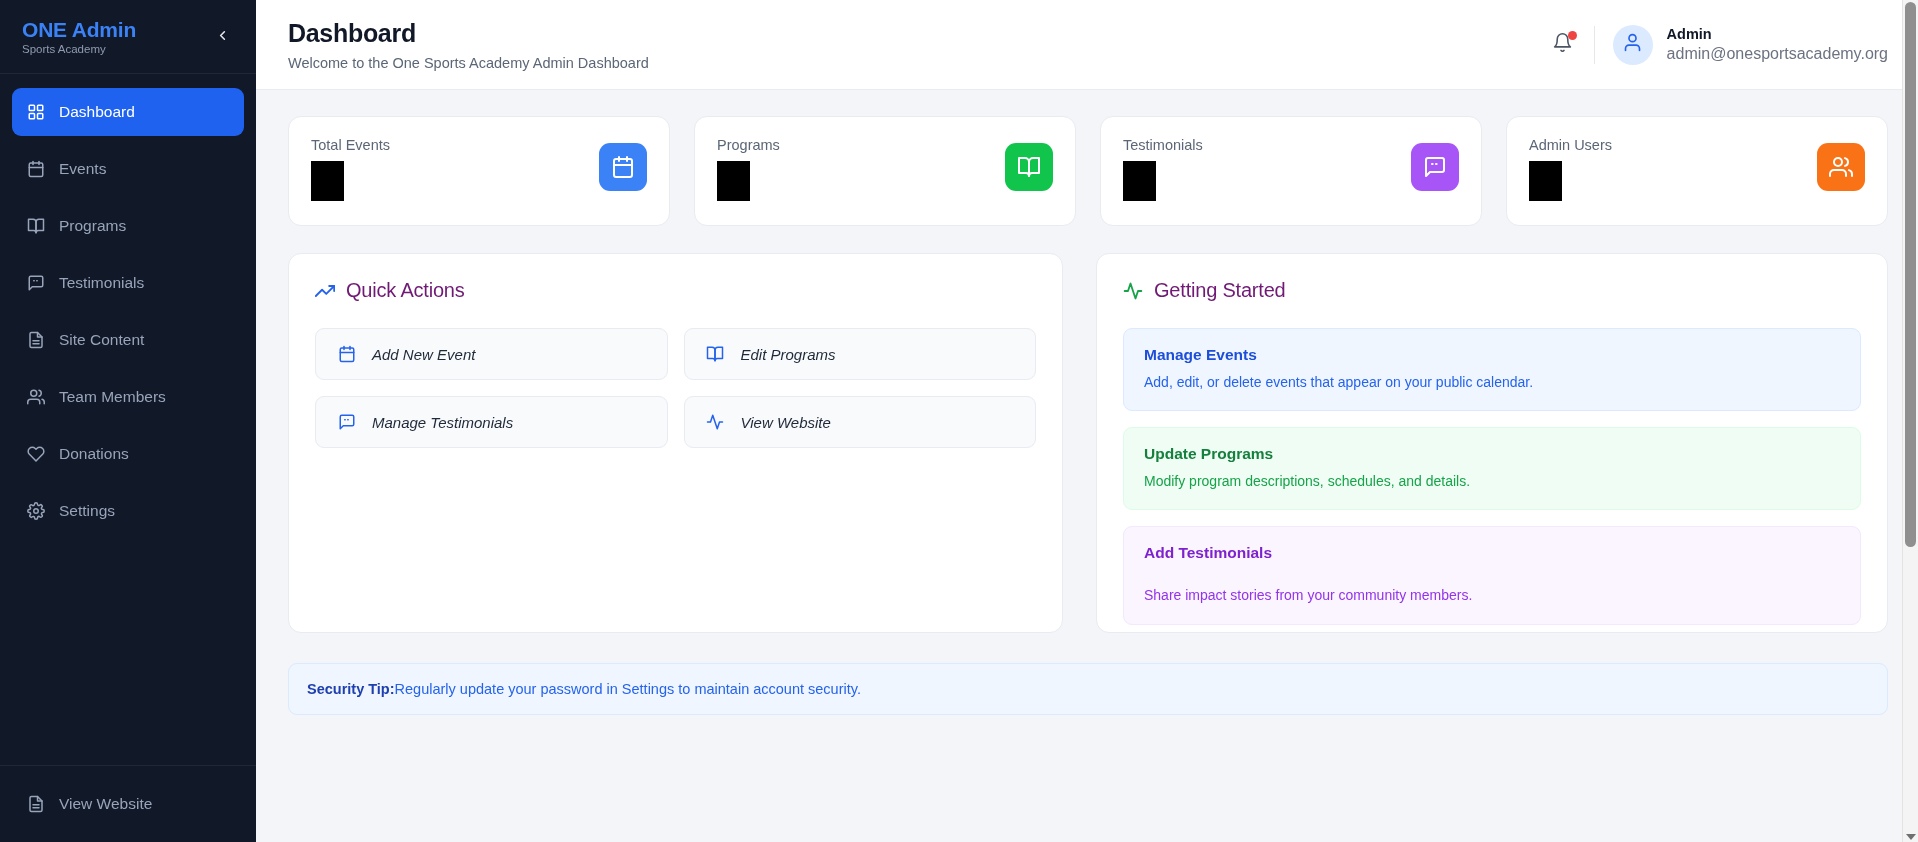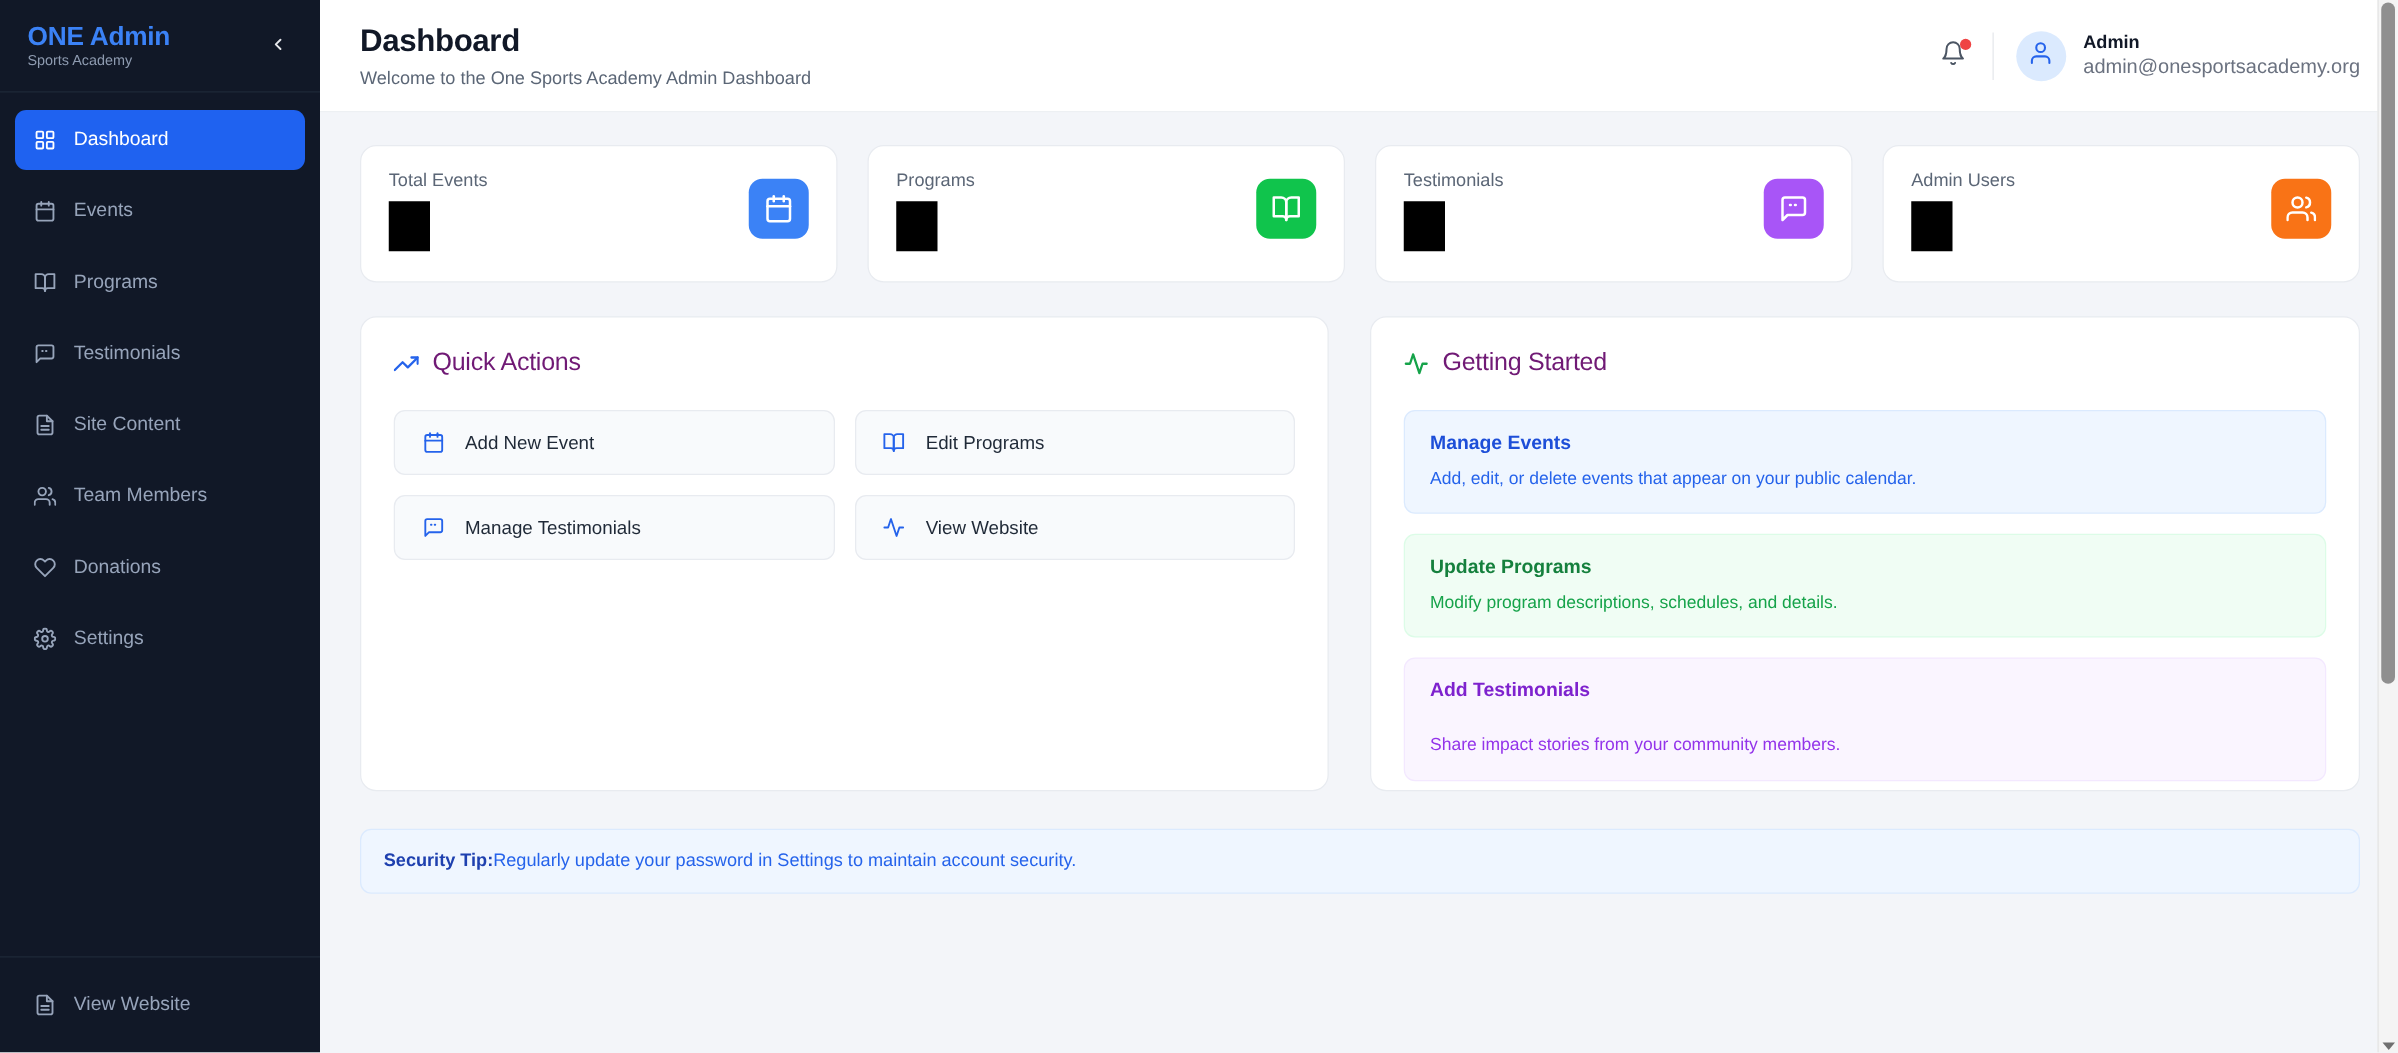--- a/index.html
+++ b/index.html
@@ -94,21 +94,21 @@
   }
   .panel-left { flex: 0 0 775px; }
   .panel-right { flex: 1 1 auto; }
   .panel-head { display: flex; align-items: center; gap: 11px; margin-bottom: 26px; }
   .panel-title { font-size: 20px; font-weight: normal; color: #701a75; letter-spacing: -0.2px; }
 
   .qa-grid { display: grid; grid-template-columns: 1fr 1fr; gap: 16px 16px; }
   .qa-btn {
     background: #f8fafc; border: 1px solid #e8ebf0; border-radius: 9px;
     height: 52px; display: flex; align-items: center; gap: 16px; padding: 0 21px;
-    cursor: pointer; font-size: 15px; color: #1f2937;
+    cursor: pointer; font-size: 15px; color: #1f2937; font-style: italic;
   }
   .qa-btn .ic { color: #2563eb; width: 19px; height: 19px; display:flex; align-items:center; justify-content:center; flex:0 0 19px; }
 
   .gs-list { display: flex; flex-direction: column; gap: 16px; }
   .gs-card { border-radius: 9px; padding: 17px 20px 19px 20px; }
   .gs-title { font-size: 15.5px; font-weight: bold; margin-bottom: 9px; }
   .gs-desc { font-size: 14px; line-height: 1.3; }
   .gs-blue { background: #eff6ff; border: 1px solid #dbeafe; }
   .gs-blue .gs-title { color: #1d4ed8; } .gs-blue .gs-desc { color: #2563eb; }
   .gs-green { background: #f0fdf4; border: 1px solid #dcfce7; }

